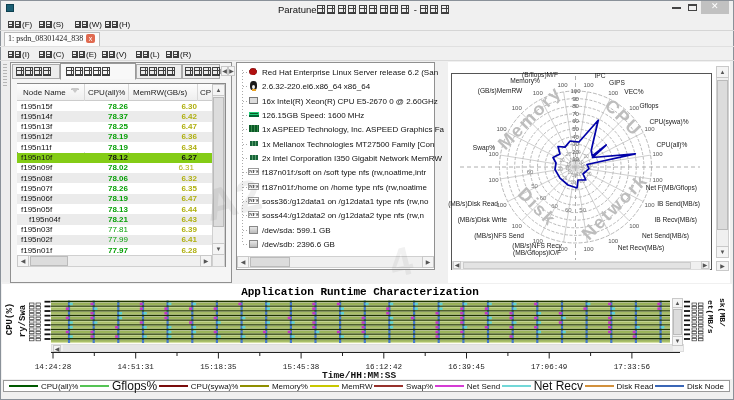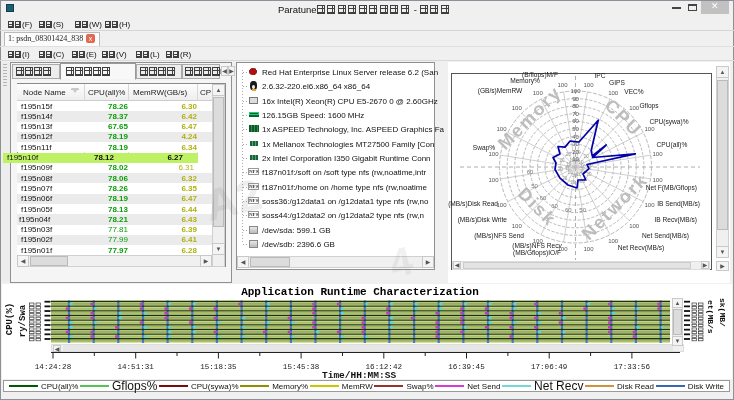--- a/index.html
+++ b/index.html
@@ -72,34 +72,34 @@
     <span style="position:absolute;right:84px;top:0.5px;font-weight:bold;color:#08a008">78.26</span>
     <span style="position:absolute;right:15px;top:0.5px;font-weight:bold;color:#b0b012">6.30</span>
   </div>
 <div style="position:absolute;left:17px;top:111.3px;width:195px;height:10.3px;background:#ebebeb">
     <span style="position:absolute;left:4px;top:0.5px">f195n14f</span>
     <span style="position:absolute;right:84px;top:0.5px;font-weight:bold;color:#08a008">78.37</span>
     <span style="position:absolute;right:15px;top:0.5px;font-weight:bold;color:#b0b012">6.42</span>
   </div>
 <div style="position:absolute;left:17px;top:121.6px;width:195px;height:10.3px;background:#ffffff">
     <span style="position:absolute;left:4px;top:0.5px">f195n13f</span>
-    <span style="position:absolute;right:84px;top:0.5px;font-weight:bold;color:#08a008">67.65</span>
+    <span style="position:absolute;right:84px;top:0.5px;font-weight:bold;color:#08a008">78.25</span>
     <span style="position:absolute;right:15px;top:0.5px;font-weight:bold;color:#b0b012">6.47</span>
   </div>
 <div style="position:absolute;left:17px;top:131.9px;width:195px;height:10.3px;background:#ebebeb">
     <span style="position:absolute;left:4px;top:0.5px">f195n12f</span>
     <span style="position:absolute;right:84px;top:0.5px;font-weight:bold;color:#08a008">78.19</span>
-    <span style="position:absolute;right:15px;top:0.5px;font-weight:bold;color:#b0b012">4.24</span>
+    <span style="position:absolute;right:15px;top:0.5px;font-weight:bold;color:#b0b012">6.36</span>
   </div>
 <div style="position:absolute;left:17px;top:142.2px;width:195px;height:10.3px;background:#ffffff">
     <span style="position:absolute;left:4px;top:0.5px">f195n11f</span>
     <span style="position:absolute;right:84px;top:0.5px;font-weight:bold;color:#08a008">78.19</span>
     <span style="position:absolute;right:15px;top:0.5px;font-weight:bold;color:#b0b012">6.34</span>
   </div>
-<div style="position:absolute;left:3px;top:152.5px;width:195px;height:10.3px;background:#bef264">
+<div style="position:absolute;left:17px;top:152.5px;width:195px;height:10.3px;background:#84cc16">
     <span style="position:absolute;left:4px;top:0.5px">f195n10f</span>
     <span style="position:absolute;right:84px;top:0.5px;font-weight:bold;color:#111">78.12</span>
     <span style="position:absolute;right:15px;top:0.5px;font-weight:bold;color:#111">6.27</span>
   </div>
 <div style="position:absolute;left:17px;top:162.8px;width:195px;height:15px;background:#ffffff">
     <span style="position:absolute;left:4px;top:0.5px">f195n09f</span>
     <span style="position:absolute;right:84px;top:0.5px;font-weight:bold;color:#08a008">78.02</span>
     <span style="position:absolute;right:18px;top:0.5px;font-weight:normal;color:#b0b012">6.31</span>
   </div>
 <div style="position:absolute;left:17px;top:173.1px;width:195px;height:10.3px;background:#ebebeb">
@@ -116,21 +116,21 @@
     <span style="position:absolute;left:4px;top:0.5px">f195n06f</span>
     <span style="position:absolute;right:84px;top:0.5px;font-weight:bold;color:#08a008">78.19</span>
     <span style="position:absolute;right:15px;top:0.5px;font-weight:bold;color:#b0b012">6.47</span>
   </div>
 <div style="position:absolute;left:17px;top:204.0px;width:195px;height:10.3px;background:#ffffff">
     <span style="position:absolute;left:4px;top:0.5px">f195n05f</span>
     <span style="position:absolute;right:84px;top:0.5px;font-weight:bold;color:#08a008">78.13</span>
     <span style="position:absolute;right:15px;top:0.5px;font-weight:bold;color:#b0b012">6.44</span>
   </div>
 <div style="position:absolute;left:17px;top:214.3px;width:195px;height:10.3px;background:#ebebeb">
-    <span style="position:absolute;left:2px;top:0.5px">f195n04f</span>
+    <span style="position:absolute;left:12px;top:0.5px">f195n04f</span>
     <span style="position:absolute;right:84px;top:0.5px;font-weight:bold;color:#08a008">78.21</span>
     <span style="position:absolute;right:15px;top:0.5px;font-weight:bold;color:#b0b012">6.43</span>
   </div>
 <div style="position:absolute;left:17px;top:224.6px;width:195px;height:10.3px;background:#ffffff">
     <span style="position:absolute;left:4px;top:0.5px">f195n03f</span>
     <span style="position:absolute;right:84px;top:0.5px;font-weight:normal;color:#08a008">77.81</span>
     <span style="position:absolute;right:15px;top:0.5px;font-weight:bold;color:#b0b012">6.39</span>
   </div>
 <div style="position:absolute;left:17px;top:234.9px;width:195px;height:10.3px;background:#ebebeb">
     <span style="position:absolute;left:4px;top:0.5px">f195n02f</span>
@@ -170,21 +170,21 @@
 <div style="position:absolute;left:249px;top:111.99000000000001px;width:10px;height:5px;background:#0a5a28;border-bottom:2px solid #063;box-shadow:inset 0 0 0 1px #2c7"></div>
 <span style="position:absolute;left:262px;top:111.0px;white-space:nowrap">126.15GB Speed: 1600 MHz</span>
 <div style="position:absolute;left:243px;top:129.3px;width:6px;height:1px;background:repeating-linear-gradient(90deg,#aaa 0 1px, transparent 1px 3px)"></div>
 <div style="position:absolute;left:249px;top:125.32px;width:10px;height:7px;background:repeating-linear-gradient(90deg,#0a5a28 0 2px,#3a8a4a 2px 3px)"></div>
 <span style="position:absolute;left:262px;top:125.3px;white-space:nowrap">1x ASPEED Technology, Inc. ASPEED Graphics Fa</span>
 <div style="position:absolute;left:243px;top:143.7px;width:6px;height:1px;background:repeating-linear-gradient(90deg,#aaa 0 1px, transparent 1px 3px)"></div>
 <div style="position:absolute;left:250px;top:140.65px;width:8px;height:5px;background:repeating-linear-gradient(90deg,#17643a 0 2px,#58a06a 2px 3px)"></div>
 <span style="position:absolute;left:262px;top:139.7px;white-space:nowrap">1x Mellanox Technologies MT27500 Family [Con</span>
 <div style="position:absolute;left:243px;top:158.0px;width:6px;height:1px;background:repeating-linear-gradient(90deg,#aaa 0 1px, transparent 1px 3px)"></div>
 <div style="position:absolute;left:250px;top:154.98000000000002px;width:8px;height:5px;background:repeating-linear-gradient(90deg,#17643a 0 2px,#58a06a 2px 3px)"></div>
-<span style="position:absolute;left:262px;top:154.0px;white-space:nowrap">2x Intel Corporation I350 Gigabit Runtime Conn</span>
+<span style="position:absolute;left:262px;top:154.0px;white-space:nowrap">2x Intel Corporation I350 Gigabit Network MemRW</span>
 <div style="position:absolute;left:243px;top:172.3px;width:6px;height:1px;background:repeating-linear-gradient(90deg,#aaa 0 1px, transparent 1px 3px)"></div>
 <div style="position:absolute;left:248px;top:168.31px;width:11px;height:7px;background:#fff;border:1px solid #999;font-size:5px;font-weight:bold;font-family:'Liberation Serif',serif;color:#333;line-height:6px;text-align:center">NFS</div>
 <span style="position:absolute;left:262px;top:168.3px;white-space:nowrap">f187n01f:/soft on /soft type nfs (rw,noatime,intr</span>
 <div style="position:absolute;left:243px;top:186.6px;width:6px;height:1px;background:repeating-linear-gradient(90deg,#aaa 0 1px, transparent 1px 3px)"></div>
 <div style="position:absolute;left:248px;top:182.64px;width:11px;height:7px;background:#fff;border:1px solid #999;font-size:5px;font-weight:bold;font-family:'Liberation Serif',serif;color:#333;line-height:6px;text-align:center">NFS</div>
 <span style="position:absolute;left:262px;top:182.6px;white-space:nowrap">f187n01f:/home on /home type nfs (rw,noatime</span>
 <div style="position:absolute;left:243px;top:201.0px;width:6px;height:1px;background:repeating-linear-gradient(90deg,#aaa 0 1px, transparent 1px 3px)"></div>
 <div style="position:absolute;left:248px;top:196.97px;width:11px;height:7px;background:#fff;border:1px solid #999;font-size:5px;font-weight:bold;font-family:'Liberation Serif',serif;color:#333;line-height:6px;text-align:center">NFS</div>
 <span style="position:absolute;left:262px;top:197.0px;white-space:nowrap">soss36:/g12data1 on /g12data1 type nfs (rw,no</span>
 <div style="position:absolute;left:243px;top:215.3px;width:6px;height:1px;background:repeating-linear-gradient(90deg,#aaa 0 1px, transparent 1px 3px)"></div>
@@ -675,14 +675,14 @@
     <span style="display:flex;align-items:center;white-space:nowrap">
       <i style="display:inline-block;width:29px;height:2px;background:#72d8d8;margin-right:3px"></i>
       <span style="font-size:12px">Net Recv</span>
     </span>
     <span style="display:flex;align-items:center;white-space:nowrap">
       <i style="display:inline-block;width:29px;height:2px;background:#d2913d;margin-right:3px"></i>
       <span style="font-size:8px">Disk Read</span>
     </span>
     <span style="display:flex;align-items:center;white-space:nowrap">
       <i style="display:inline-block;width:29px;height:2px;background:#3a66b6;margin-right:3px"></i>
-      <span style="font-size:8px">Disk Write</span>
+      <span style="font-size:8px">Disk Node</span>
     </span>
   </div>
 </body></html>

